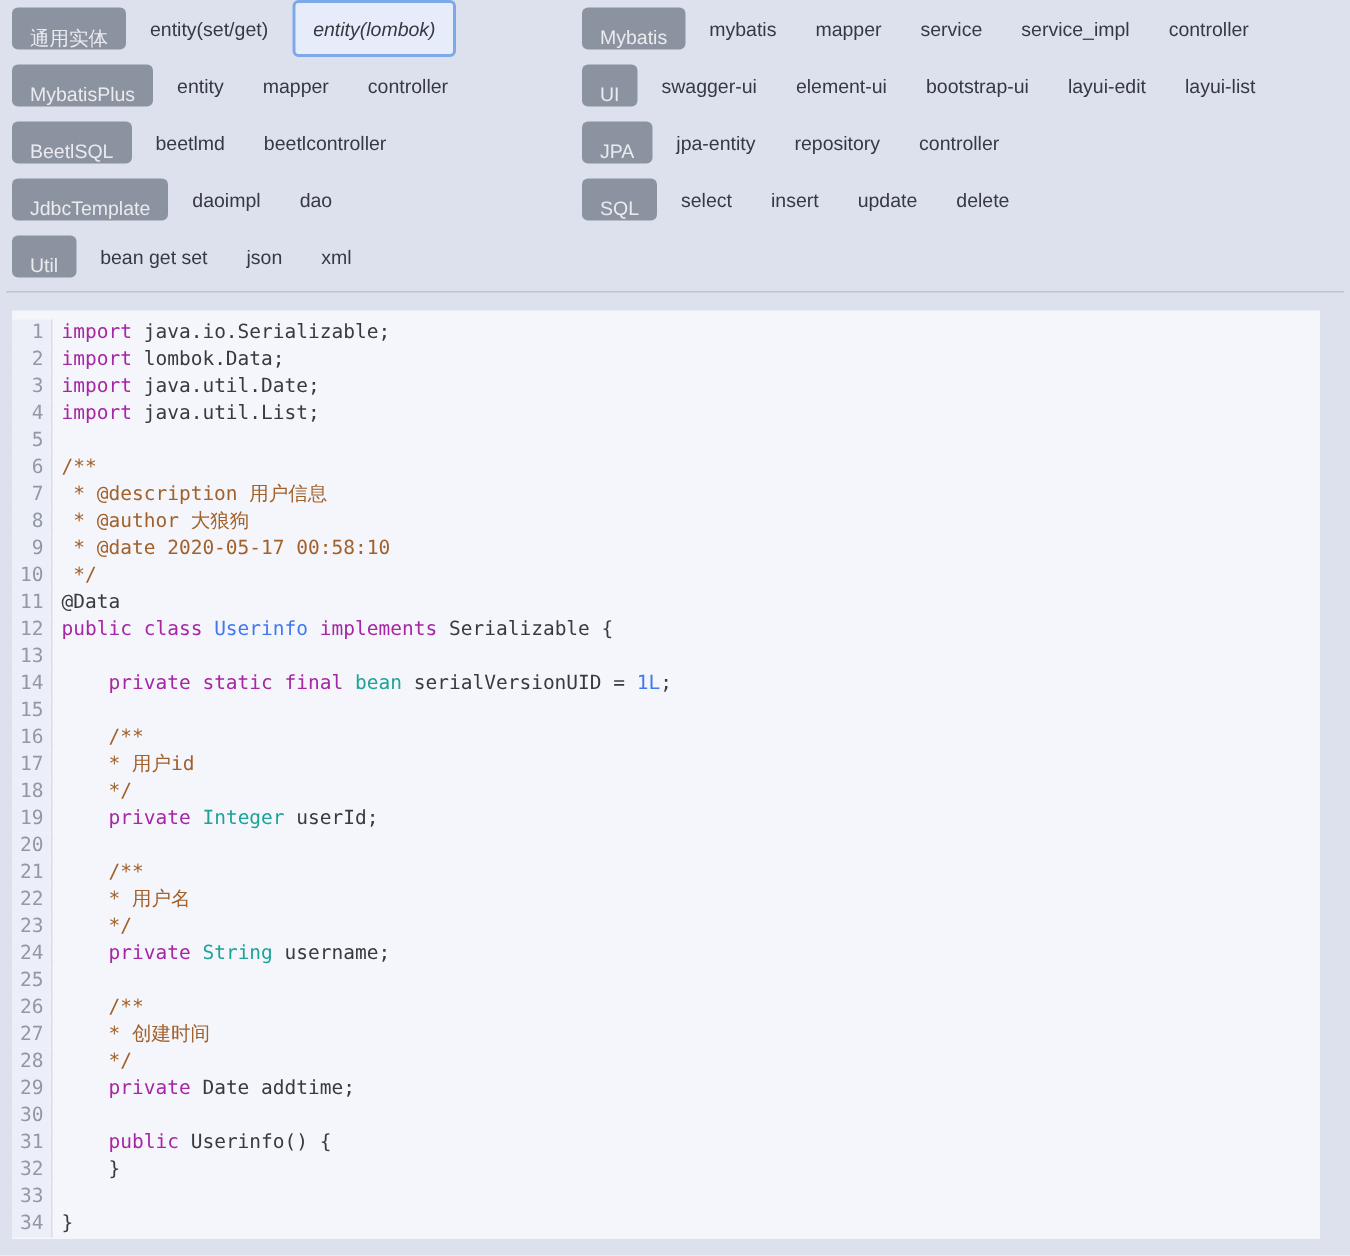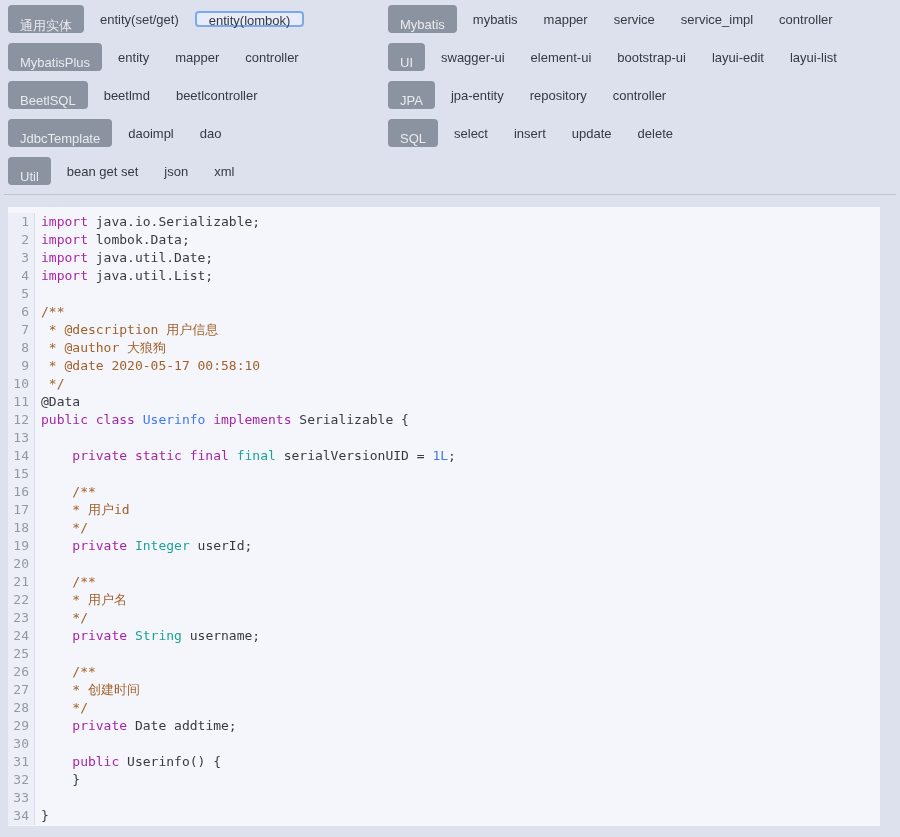--- a/index.html
+++ b/index.html
@@ -51,22 +51,23 @@
     padding:0 10px;
     height:28px;
     cursor:pointer;
     white-space:nowrap;
     text-align:center;
   }
   .item.selected{
     background:var(--sel-bg);
     border:2px solid var(--sel-border);
     border-radius:4px;
-    height:16px;
+    height:38px;
     padding:0 12px;
+    font-style:italic;
   }
   .divider{
     border:none;
     border-top:1px solid var(--divider);
     margin:0 4px;
   }
   .code-panel{
     margin:12px 20px 0 8px;
     background:var(--panel-bg);
     height:619px;
@@ -173,21 +174,21 @@
       <div class="cline"><span class="ln">4</span><span class="lc"><span class="kw">import</span><span class="pl"> java.util.List;</span></span></div>
       <div class="cline"><span class="ln">5</span><span class="lc">&nbsp;</span></div>
       <div class="cline"><span class="ln">6</span><span class="lc"><span class="cm">/**</span></span></div>
       <div class="cline"><span class="ln">7</span><span class="lc"><span class="cm"> * @description 用户信息</span></span></div>
       <div class="cline"><span class="ln">8</span><span class="lc"><span class="cm"> * @author 大狼狗</span></span></div>
       <div class="cline"><span class="ln">9</span><span class="lc"><span class="cm"> * @date 2020-05-17 00:58:10</span></span></div>
       <div class="cline"><span class="ln">10</span><span class="lc"><span class="cm"> */</span></span></div>
       <div class="cline"><span class="ln">11</span><span class="lc"><span class="pl">@Data</span></span></div>
       <div class="cline"><span class="ln">12</span><span class="lc"><span class="kw">public class</span><span class="pl"> </span><span class="ti">Userinfo</span><span class="pl"> </span><span class="kw">implements</span><span class="pl"> Serializable {</span></span></div>
       <div class="cline"><span class="ln">13</span><span class="lc">&nbsp;</span></div>
-      <div class="cline"><span class="ln">14</span><span class="lc"><span class="pl">    </span><span class="kw">private static final</span><span class="pl"> </span><span class="ty">final</span><span class="pl"> serialVersionUID = </span><span class="nu">1L</span><span class="pl">;</span></span></div>
+      <div class="cline"><span class="ln">14</span><span class="lc"><span class="pl">    </span><span class="kw">private static final</span><span class="pl"> </span><span class="ty">bean</span><span class="pl"> serialVersionUID = </span><span class="nu">1L</span><span class="pl">;</span></span></div>
       <div class="cline"><span class="ln">15</span><span class="lc">&nbsp;</span></div>
       <div class="cline"><span class="ln">16</span><span class="lc"><span class="pl">    </span><span class="cm">/**</span></span></div>
       <div class="cline"><span class="ln">17</span><span class="lc"><span class="pl">    </span><span class="cm">* 用户id</span></span></div>
       <div class="cline"><span class="ln">18</span><span class="lc"><span class="pl">    </span><span class="cm">*/</span></span></div>
       <div class="cline"><span class="ln">19</span><span class="lc"><span class="pl">    </span><span class="kw">private</span><span class="pl"> </span><span class="ty">Integer</span><span class="pl"> userId;</span></span></div>
       <div class="cline"><span class="ln">20</span><span class="lc">&nbsp;</span></div>
       <div class="cline"><span class="ln">21</span><span class="lc"><span class="pl">    </span><span class="cm">/**</span></span></div>
       <div class="cline"><span class="ln">22</span><span class="lc"><span class="pl">    </span><span class="cm">* 用户名</span></span></div>
       <div class="cline"><span class="ln">23</span><span class="lc"><span class="pl">    </span><span class="cm">*/</span></span></div>
       <div class="cline"><span class="ln">24</span><span class="lc"><span class="pl">    </span><span class="kw">private</span><span class="pl"> </span><span class="ty">String</span><span class="pl"> username;</span></span></div>

